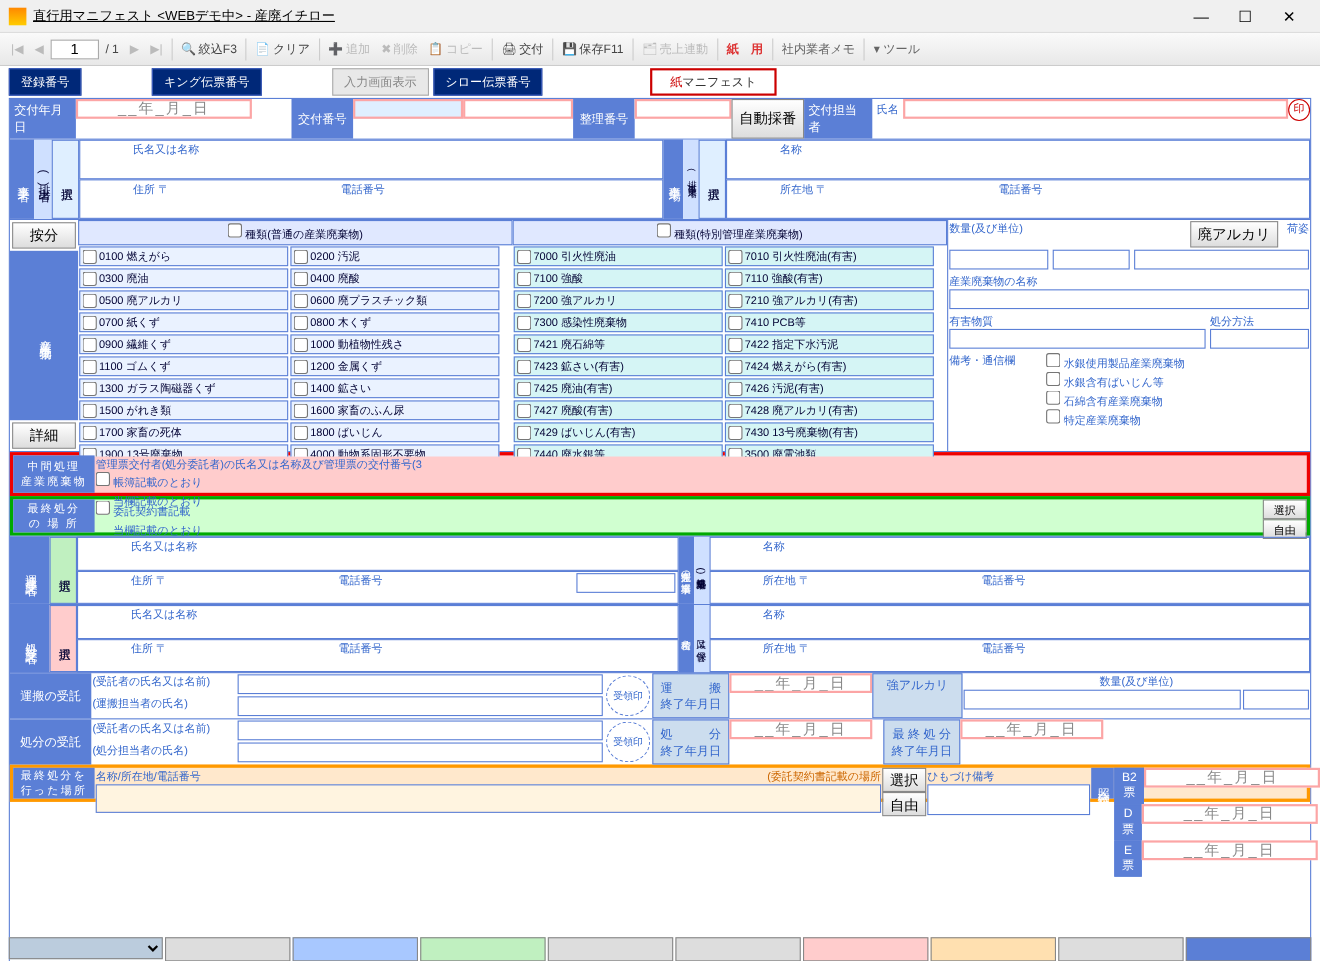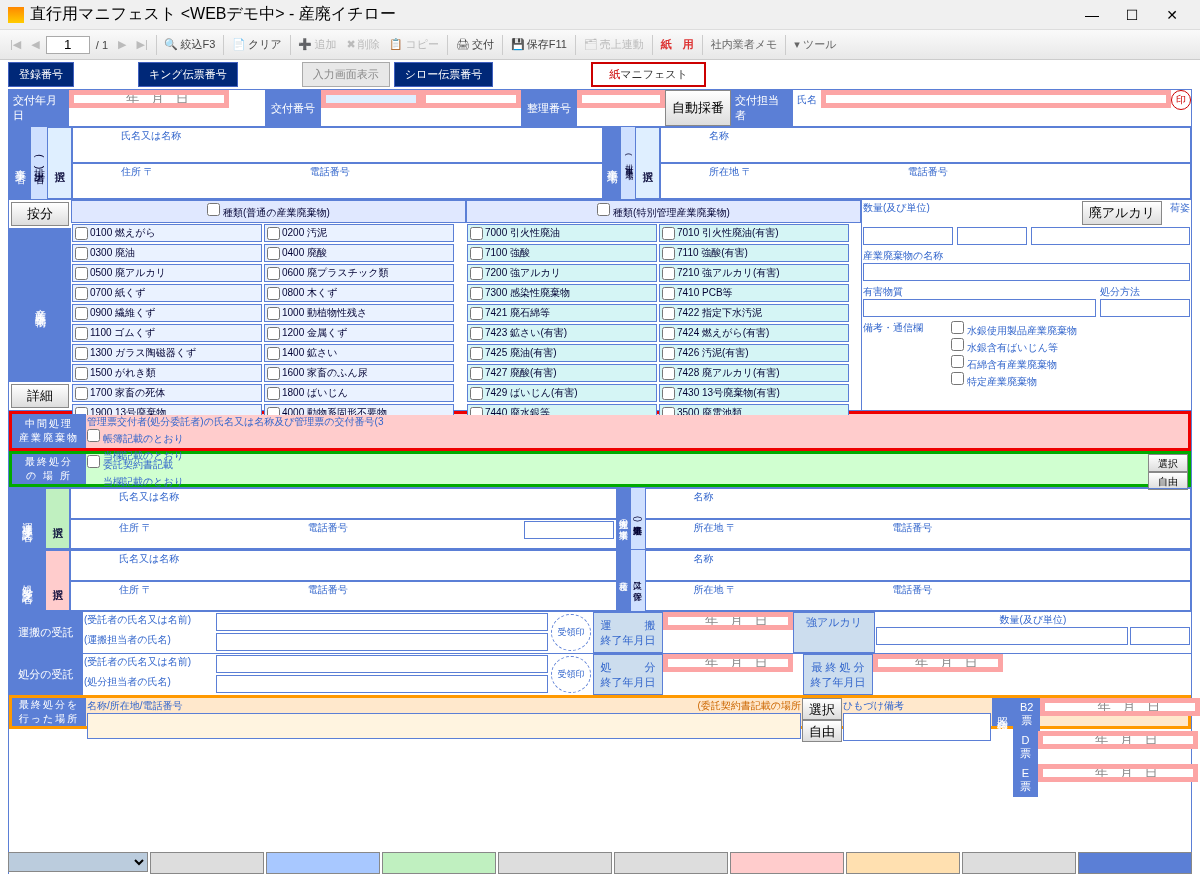--- a/index.html
+++ b/index.html
@@ -1,35 +1,35 @@
 <!DOCTYPE html>
 <html><head>
 <meta charset="utf-8">
 <style>
 * { box-sizing: border-box; margin: 0; padding: 0; font-family: "MS UI Gothic", sans-serif; }
 body { background: #fff; width: 1200px; height: 874px; overflow: hidden; font-size: 11px; }
 .titlebar { height: 30px; background: #f0f0f0; display: flex; align-items: center; padding: 0 8px; border-bottom: 1px solid #ddd; }
 .titlebar .icon { width: 16px; height: 16px; background: linear-gradient(#f80,#fc0); margin-right: 6px; }
-.titlebar .title { flex: 1; font-size: 16px; }
+.titlebar .title { flex: 1; font-size: 12px; text-decoration: underline; }
 .titlebar .winbtn { width: 40px; height: 28px; text-align: center; line-height: 28px; font-size: 14px; }
 .toolbar { height: 30px; background: linear-gradient(#fafafa,#e8e8e8); display: flex; align-items: center; padding: 0 6px; gap: 2px; border-bottom: 1px solid #ccc; }
 .tbtn { padding: 2px 4px; font-size: 11px; color: #444; display: flex; align-items: center; gap: 2px; }
 .tbtn.dis { color: #bbb; }
 .pgnum { width: 44px; height: 18px; border: 1px solid #aaa; text-align: center; background: #fff; }
 .tsep { width: 1px; height: 20px; background: #ccc; margin: 0 2px; }
 .tlink { color: #d33; font-weight: bold; padding: 0 4px; }
 .tlink2 { color: #666; padding: 0 4px; }
 .tabrow { display: flex; align-items: center; padding: 2px 8px 0; gap: 4px; }
 .tab { padding: 4px 10px; font-size: 11px; border: 1px solid #4060c0; }
 .tab.on { background: #002878; color: #fff; }
 .tab.gray { background: #e8e8e8; border-color: #aaa; color: #888; }
 .tab.paper { background: #fff; color: #c00; border: 2px solid #c00; padding: 3px 16px; }
 .tab.paper .k { color: #333; font-family: Liberation Serif, serif; }
 .lbl { background: #5b7fd6; color: #fff; padding: 3px 4px; font-size: 11px; display: flex; align-items: center; justify-content: center; }
-.inp { border: 5px solid #fca5a5; height: 18px; background: #fff; padding: 0 2px; }
+.inp { border: 2px solid #fca5a5; height: 18px; background: #fff; padding: 0 2px; }
 .inp.date { width: 160px; text-align: center; letter-spacing: 2px; color: #888; }
 .btn { background: linear-gradient(#fff,#ddd); border: 1px solid #888; padding: 2px 6px; font-size: 13px; }
 .mainarea { margin: 2px 8px 0; height: 804px; border: 1px solid #5b7fd6; }
 .row { display: flex; }
 .vlbl { background: #5b7fd6; color: #fff; writing-mode: vertical-rl; text-align: center; padding: 4px 3px; font-size: 11px; letter-spacing: 2px; display:flex; align-items:center; justify-content:center; }
 .vlbl.sub { background: #cfe0ff; color: #003; }
 .selbtn { background: #dfefff; border: 1px solid #5b7fd6; color: #003; writing-mode: vertical-rl; padding: 6px 4px; font-size: 11px; text-align:center; }
 .selbtn.g { background: #c0f0c0; }
 .field { border: 1px solid #5b7fd6; flex: 1; padding: 1px 2px; font-size: 10px; color: #003; display:flex; align-items:flex-start; }
 .field .flbl { color: #36c; padding-left: 46px; }

